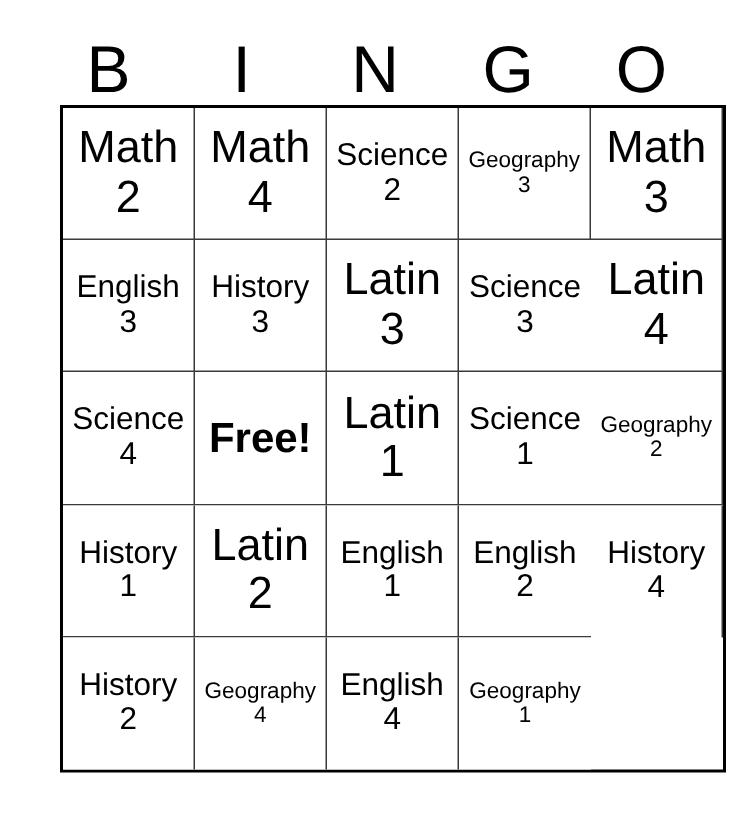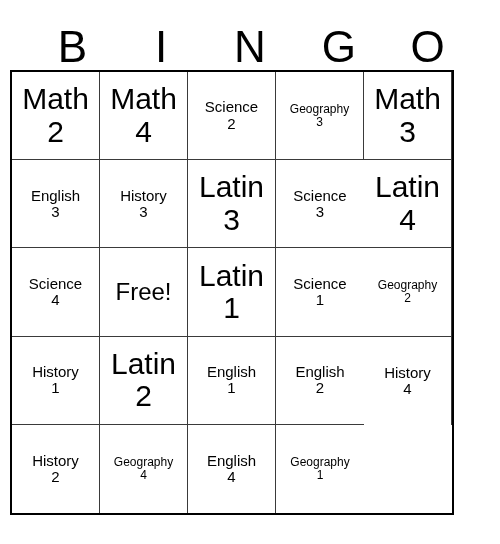--- a/index.html
+++ b/index.html
@@ -37,21 +37,21 @@
     font-size: 44px;
     line-height: 46px;
     font-weight: 400;
     letter-spacing: 0px;
     color: #000000;
     user-select: none;
   }
   
   #grid {
     position: absolute;
-    left: 10px;
+    left: 40px;
     top: 70px;
     width: 444px;
     height: 445px;
     box-sizing: border-box;
     border: 2px solid #000000;
     display: grid;
     grid-template-columns: repeat(5, 1fr);
     grid-template-rows: repeat(5, 1fr);
   }
   .cell {
@@ -77,23 +77,23 @@
     line-height: 1.08;
   }
   .cell-num {
     display: block;
     white-space: nowrap;
     line-height: 1.08;
   }
   
   .sz-xl .cell-word, .sz-xl .cell-num { font-size: 30px; }
   .sz-lg .cell-word, .sz-lg .cell-num { font-size: 26px; }
-  .sz-md .cell-word, .sz-md .cell-num { font-size: 15px; }
-  .sz-sm .cell-word, .sz-sm .cell-num { font-size: 12px; }
-  .sz-free .cell-word { font-size: 24px; }
+  .sz-md .cell-word, .sz-md .cell-num { font-size: 21px; }
+  .sz-sm .cell-word, .sz-sm .cell-num { font-size: 15px; }
+  .sz-free .cell-word { font-size: 28px; font-weight: bold; }
 </style>
 </head>
 <body>
 
 <div id="card">
 
   <div id="header-row">
     <div class="header-letter">B</div>
     <div class="header-letter">I</div>
     <div class="header-letter">N</div>

